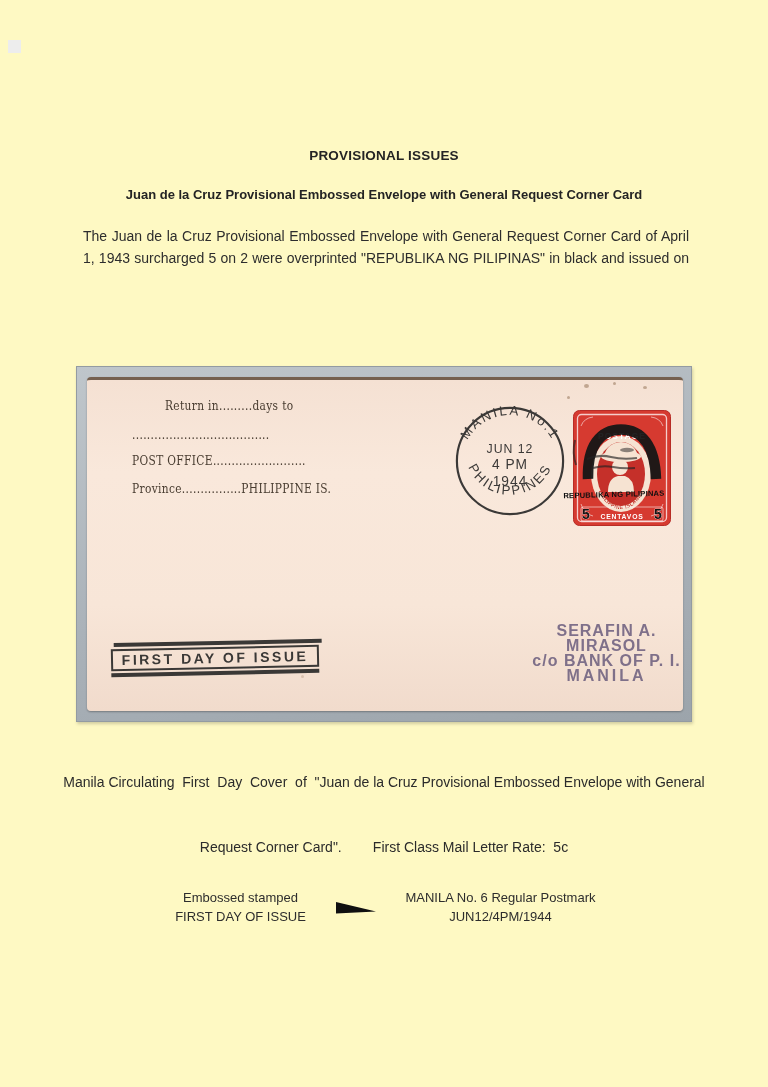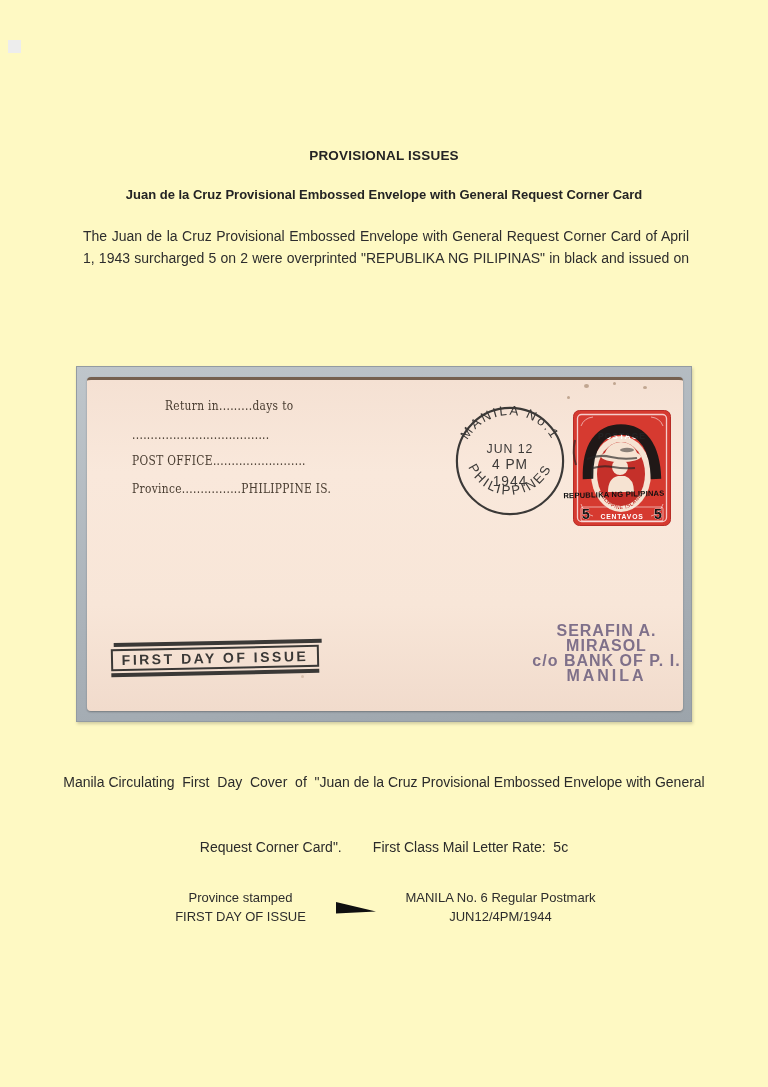--- a/index.html
+++ b/index.html
@@ -166,21 +166,21 @@
       <div class="spot" style="left:214px;top:295px;width:3px;height:3px;opacity:.5;"></div>
     </div>
   </div>
 
   <div class="caption">
     <div>Manila Circulating  First  Day  Cover  of  "Juan de la Cruz Provisional Embossed Envelope with General</div>
     <div>Request Corner Card".        First Class Mail Letter Rate:  5c</div>
   </div>
 
   <div class="legend-left">
-    <div>Province stamped</div>
+    <div>Embossed stamped</div>
     <div>FIRST DAY OF ISSUE</div>
   </div>
 
   <svg class="arrow" viewBox="0 0 42 14" aria-hidden="true">
     <polygon points="0,0 40,9.5 0,11.5" fill="#101010"></polygon>
   </svg>
 
   <div class="legend-right">
     <div>MANILA No. 6 Regular Postmark</div>
     <div>JUN12/4PM/1944</div>

